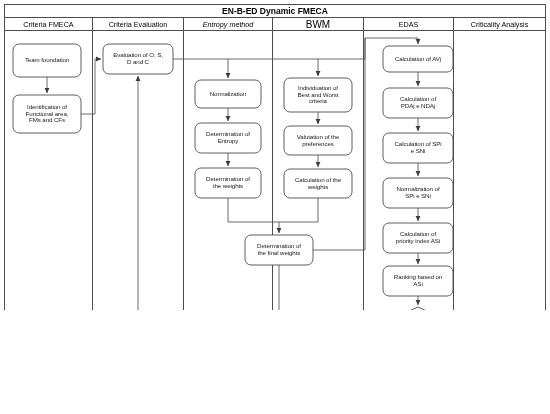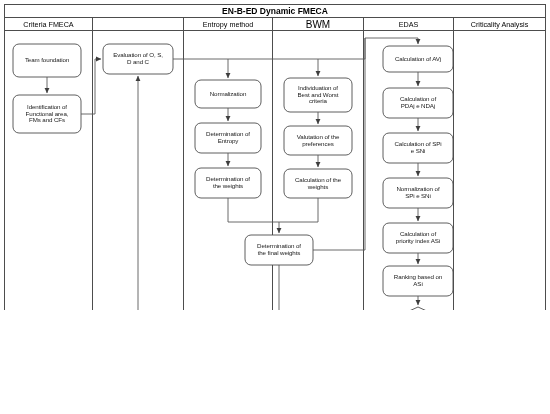--- a/index.html
+++ b/index.html
@@ -118,21 +118,22 @@
 
       <path d="M503,350 L503,385 L47,385 L47,380" marker-end="url(#arrow)"></path>
 
       <path d="M138,370 L138,76" marker-end="url(#arrow)"></path>
     </g>
   </svg>
 
   <div class="hdrLabel" style="left:5px;top:5px;width:540px;height:12px;font-size:8.5px;font-weight:bold;">EN-B-ED Dynamic FMECA</div>
 
   <div class="hdrLabel" style="left:5px;top:18px;width:87px;height:12px;font-size:7.2px;">Criteria FMECA</div>
-  <div class="hdrLabel" style="left:184px;top:18px;width:88px;height:12px;font-size:7.2px;">Entropy method</div>
+  <div class="hdrLabel" style="left:93px;top:18px;width:90px;height:12px;font-size:7.2px;">Criteria Evaluation</div>
+  <div class="hdrLabel" style="left:184px;top:18px;width:88px;height:12px;font-size:7.2px;font-style:italic;">Entropy method</div>
   <div class="hdrLabel" style="left:273px;top:18px;width:90px;height:12px;font-size:10px;">BWM</div>
   <div class="hdrLabel" style="left:454px;top:18px;width:91px;height:12px;font-size:7.2px;">Criticality Analysis</div>
   <div class="hdrLabel" style="left:364px;top:18px;width:89px;height:12px;font-size:7.2px;">EDAS</div>
 
   <div class="nodeLabel" style="left:13px;top:44px;width:68px;height:33px;font-size:6.2px;">Team foundation</div>
   <div class="nodeLabel" style="left:13px;top:95px;width:68px;height:38px;font-size:6.2px;">Identification of
 Functional area,
 FMs and CFs</div>
   <div class="nodeLabel" style="left:13px;top:344px;width:68px;height:38px;font-size:6.2px;">Definition and
 impact

